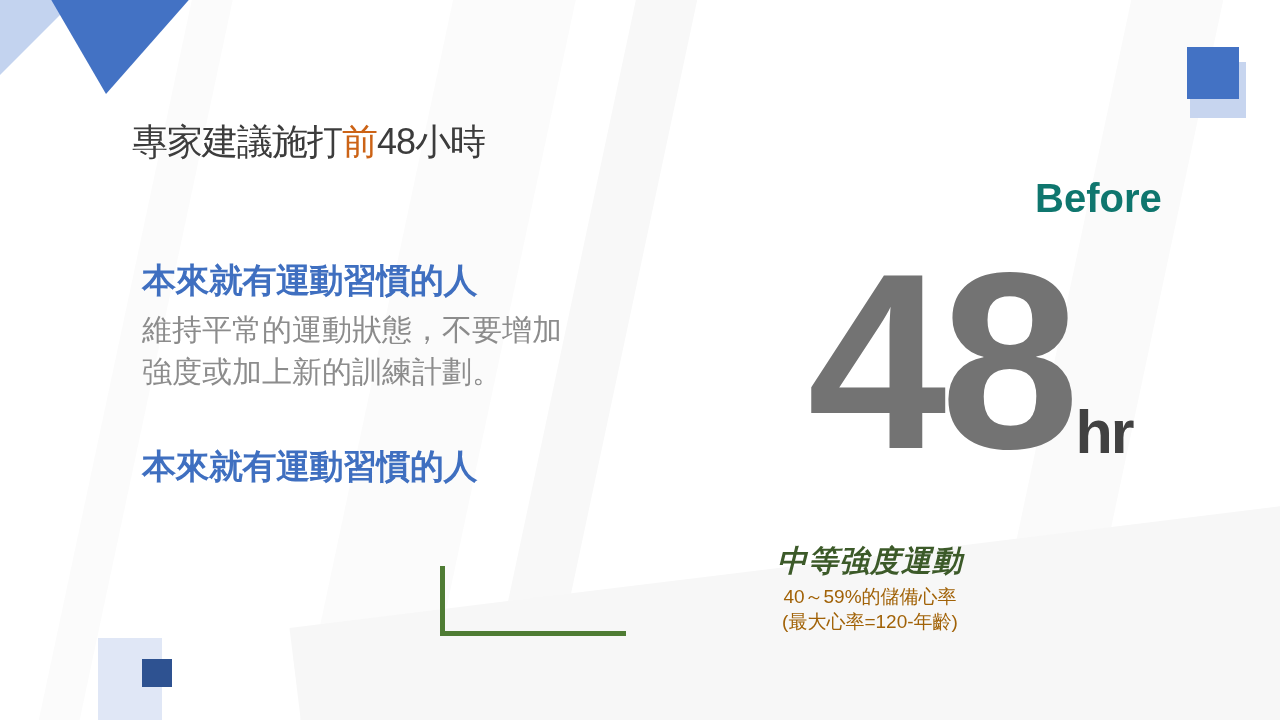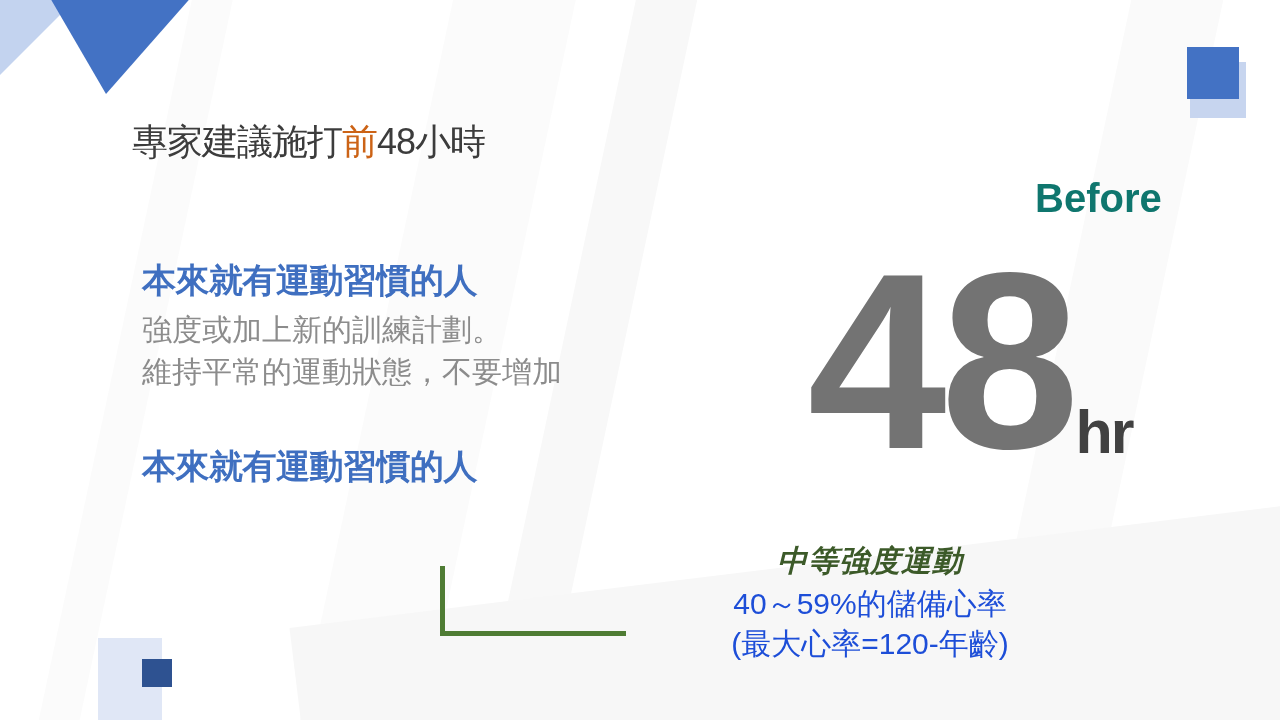--- a/index.html
+++ b/index.html
@@ -200,22 +200,22 @@
   .green-title {
     font-size: 30px;
     font-weight: bold;
     color: #3c5a29;
     letter-spacing: 1px;
     line-height: 1.25;
     font-style: italic;
   }
   .green-lines {
     margin-top: 4px;
-    font-size: 30px;
-    color: #1d4ed8;
+    font-size: 19px;
+    color: #a16207;
     line-height: 1.36;
   }
   .green-lines .ln { display: block; white-space: nowrap; }
 </style>
 </head>
 <body>
 
 <div id="slide">
 
   <div class="bg-band band-d"></div>
@@ -236,22 +236,22 @@
   <div class="deco br-clip">
     
     
   </div>
 
   <div class="title"><span>專家建議施打</span><span class="hl">前</span><span>48小時</span></div>
 
   <div class="sec sec-1">
     <div class="sec-head">本來就有運動習慣的人</div>
     <div class="sec-body">
+      <span class="ln">維持平常的運動狀態，不要增加</span>
       <span class="ln">強度或加上新的訓練計劃。</span>
-      <span class="ln">維持平常的運動狀態，不要增加</span>
     </div>
   </div>
 
   <div class="sec sec-2">
     <div class="sec-head">本來就有運動習慣的人</div>
   </div>
 
   <div class="conn-v"></div>
   <div class="conn-h"></div>
 

